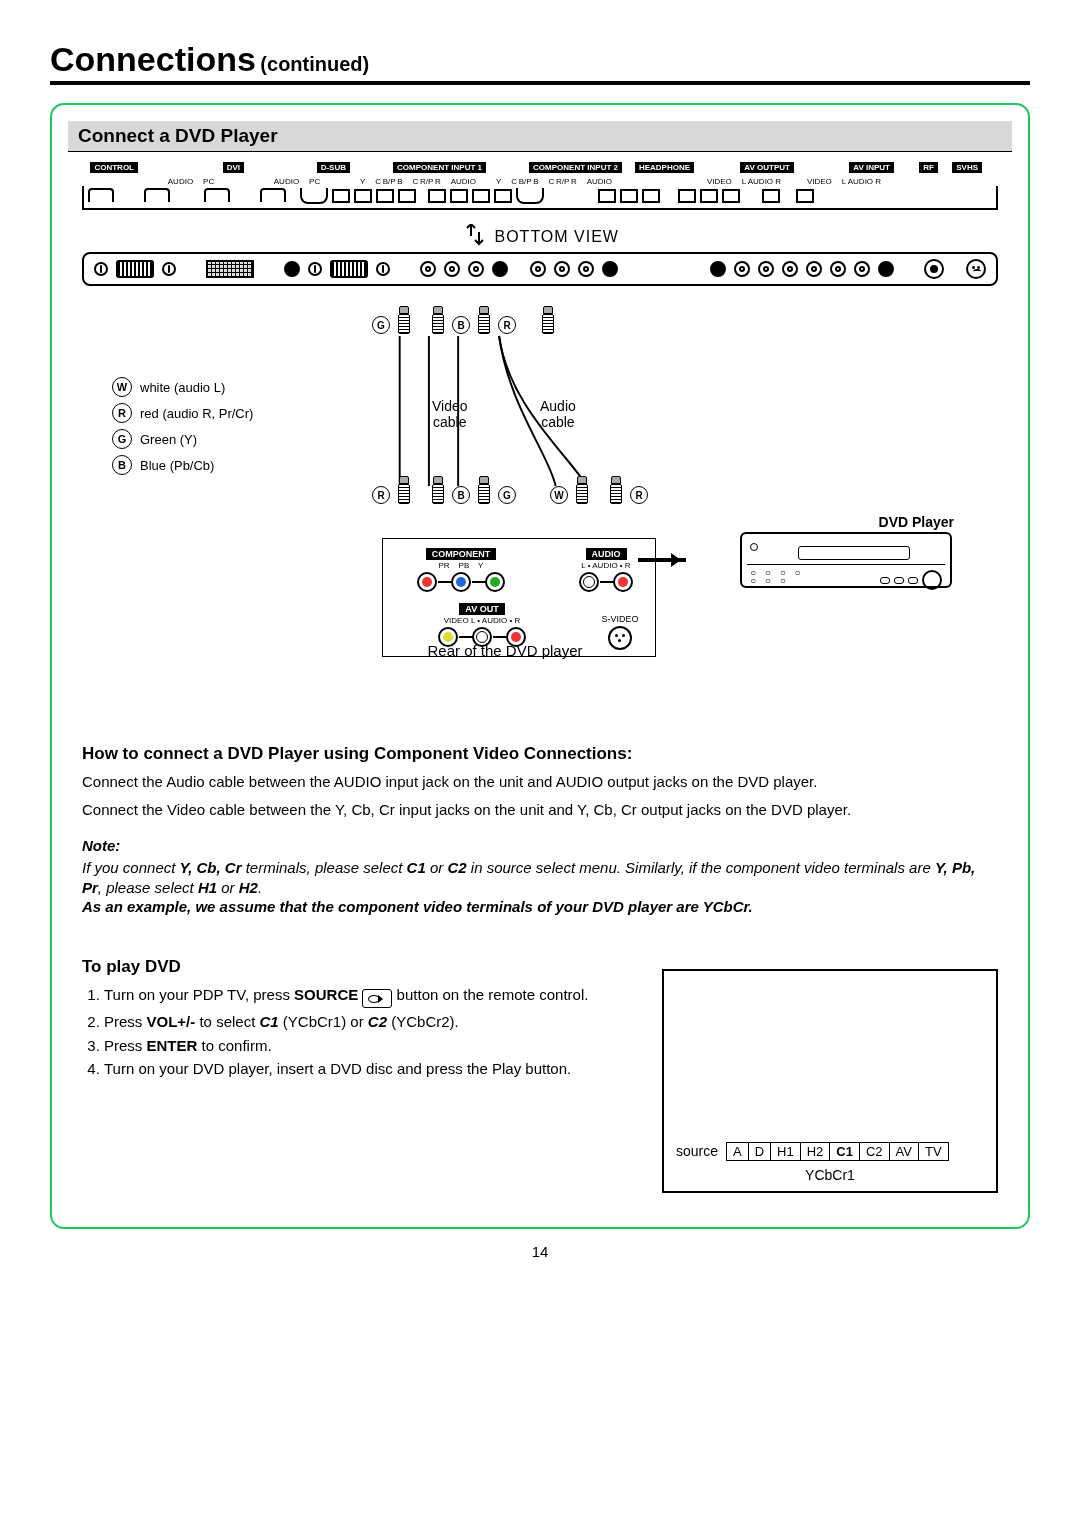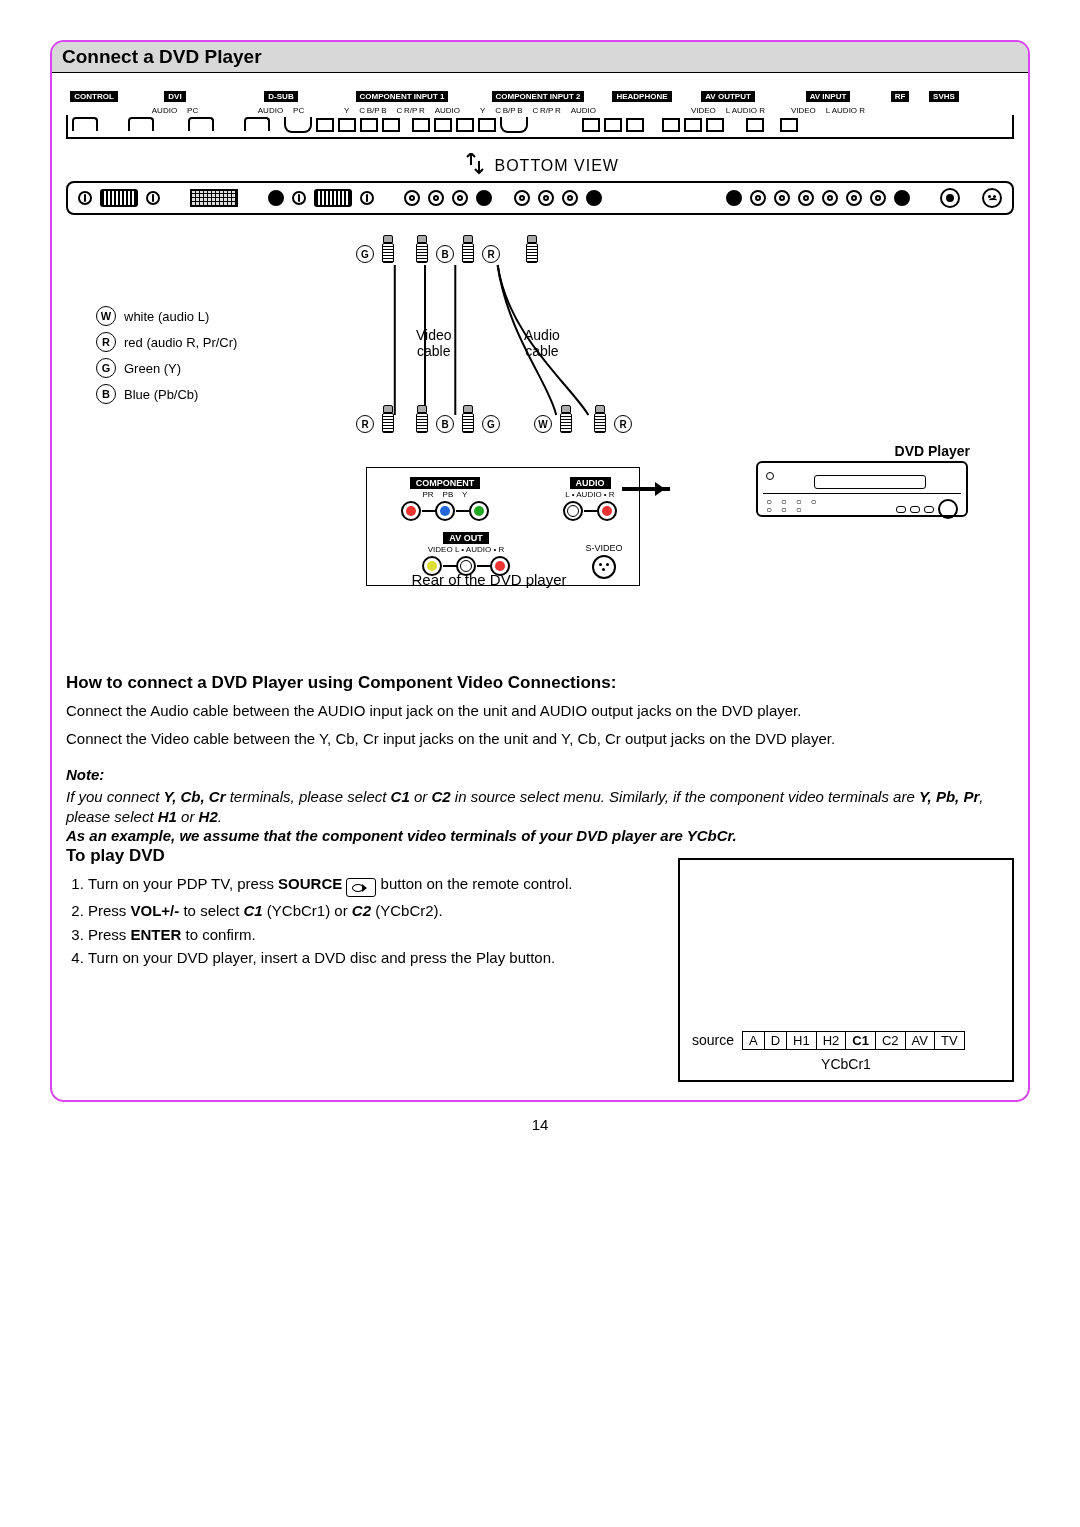--- a/index.html
+++ b/index.html
@@ -23,44 +23,44 @@
     font-size: 34px;
     font-weight: bold;
   }
   .hdr .cont {
     font-size: 20px;
     font-weight: bold;
   }
 
   
   .card {
-    border: 2px solid #d946ef;
+    border: 2px solid #22c55e;
     border-radius: 14px;
-    padding: 0;
+    padding: 16px;
     overflow: hidden;
   }
   .card-title {
     background: #d8d8d8;
     font-weight: bold;
     font-size: 19px;
     padding: 4px 10px;
     border-bottom: 1px solid #000;
   }
   .card-body {
     padding: 4px 14px 18px 14px;
   }
 
   
   .conn-strip-wrap { margin-top: 6px; }
   .conn-labels {
     display:flex;
     font-size:9px;
     font-family: Arial, Helvetica, sans-serif;
   }
-  .conn-labels .grp { text-align:center;margin-top:8px; }
+  .conn-labels .grp { text-align:right; }
   .conn-block-label {
     background:#000; color:#fff;
     font-size:8px; font-weight:bold;
     display:inline-block; padding:1px 4px;
     margin-bottom:2px;
   }
   .sub-lbls { font-size:8px; display:flex; justify-content:center; gap:10px; margin-top:2px; }
 
   .conn-strip {
     border:2px solid #000;
@@ -202,21 +202,21 @@
   }
   .arrow-r::after{content:"";position:absolute;right:-2px;top:-5px;width:0;height:0;border:7px solid transparent;border-left:10px solid #000;}
 
   
   .h2 { font-weight:bold; font-size:17px; margin-top:18px;}
   .para { font-size:15px; margin-top:8px; line-height:1.3;}
   .note-h { font-style:italic; font-weight:bold; font-size:15px; margin-top:18px;}
   .note-body { font-style:italic; font-size:15px; margin-top:4px; line-height:1.3;}
   .note-body .b { font-weight:bold; }
 
-  .play-wrap { display:flex; gap:26px; }
+  .play-wrap { display:flex; gap:26px; margin-top:40px;}
   .play-left { flex:1; }
   .play-left .h2 { margin-top:0;}
   .play-left ol { margin:8px 0 0 0; padding-left:22px; font-size:15px;}
   .play-left li { margin-bottom:4px; line-height:1.3;}
   .src-icon {
     display:inline-flex;width:28px;height:17px;border:1.5px solid #000;border-radius:3px;
     align-items:center;justify-content:center;vertical-align:-3px;font-size:9px;
   }
   .src-icon::before{content:"";width:10px;height:6px;border:1.5px solid #000;border-radius:50%;}
   .src-icon::after{content:"";width:0;height:0;border:4px solid transparent;border-left:5px solid #000;margin-left:-2px;}
@@ -247,20 +247,24 @@
 
   
   .cable-svg { position:absolute; left:0; top:0; width:100%; height:100%; pointer-events:none; }
 
 </style>
 </head>
 <body>
 
 <div class="page">
 
+  <div class="hdr">
+    <span class="title">Connections</span>
+    <span class="cont">(continued)</span>
+  </div>
 
   <div class="card">
     <div class="card-title">Connect a DVD Player</div>
     <div class="card-body">
 
       <div class="conn-strip-wrap">
         <div class="conn-labels">
           <div class="grp" style="width:56px"><span class="conn-block-label">CONTROL</span></div>
           <div class="grp" style="width:106px"><span class="conn-block-label">DVI</span>
             <div class="sub-lbls">

